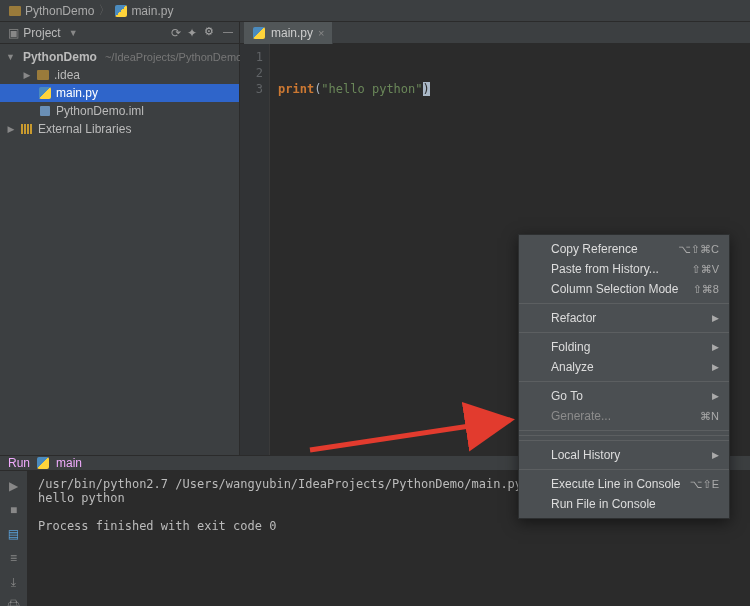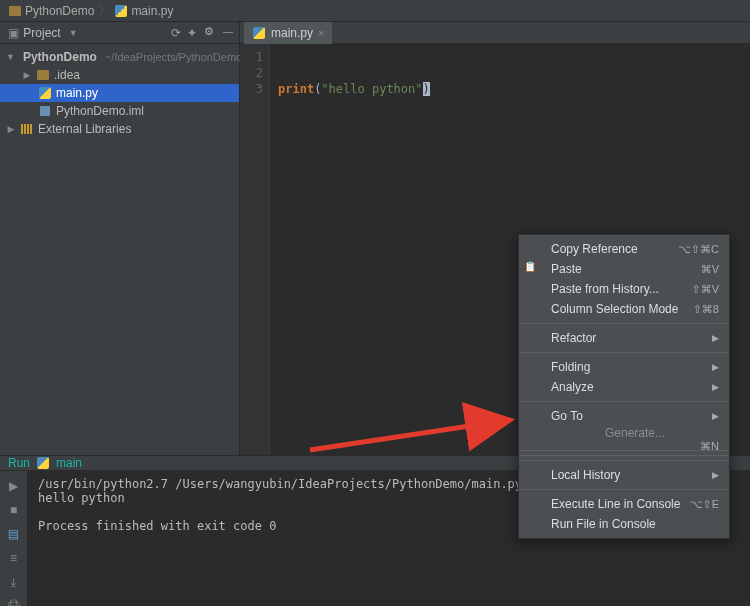--- a/index.html
+++ b/index.html
@@ -139,21 +139,21 @@
   .runwrap {
     height:150px;
     display:flex; flex-direction:column;
     background:#2b2b2b;
   }
   .run-header {
     height:20px; display:flex; align-items:center;
     gap:6px; padding:0 8px;
     background:#3c3f41;
     border-bottom:1px solid #2b2b2b;
-    color:#14b8a6;
+    color:#f0abfc;
   }
   .run-body {
     flex:1; display:flex;
   }
   .run-gutter {
     width:28px; background:#3c3f41;
     display:flex; flex-direction:column; align-items:center;
     gap:6px; padding-top:6px;
     border-right:1px solid #2b2b2b;
   }
@@ -179,21 +179,21 @@
     box-shadow:0 4px 14px rgba(0,0,0,.5);
     padding:4px 0;
     color:#ddd;
   }
   .ctx-item {
     height:20px; display:flex; align-items:center;
     padding:0 10px 0 32px;
     position:relative;
     cursor:pointer;
   }
-  .ctx-item.disabled { color:#8c8c8c;flex-direction:column; }
+  .ctx-item.disabled { color:#8c8c8c; }
   .ctx-item .sc { margin-left:auto; color:#aaa; font-size:11px; }
   .ctx-item .sub { margin-left:auto; color:#aaa; font-size:9px; }
   .ctx-sep { height:1px; background:#5c5f61; margin:4px 0; }
   .ctx-ico {
     position:absolute; left:5px; top:3px;
     width:14px; height:14px;
   }
   
   .arrow {
     position:absolute; pointer-events:none;
@@ -303,25 +303,20 @@
 <span>Process finished with exit code 0</span></div>
   </div>
 </div>
 
 <div class="ctx">
   <div class="ctx-item">
     <span>Copy Reference</span>
       <span class="sc">⌥⇧⌘C</span>
   </div>
   <div class="ctx-item">
-    <span class="ctx-ico ico ico-paste"></span>
-    <span>Paste</span>
-      <span class="sc">⌘V</span>
-  </div>
-  <div class="ctx-item">
     <span>Paste from History...</span>
       <span class="sc">⇧⌘V</span>
   </div>
   <div class="ctx-item">
     <span>Column Selection Mode</span>
       <span class="sc">⇧⌘8</span>
   </div>
   <div class="ctx-sep"></div>
   <div class="ctx-item">
     <span>Refactor</span>

